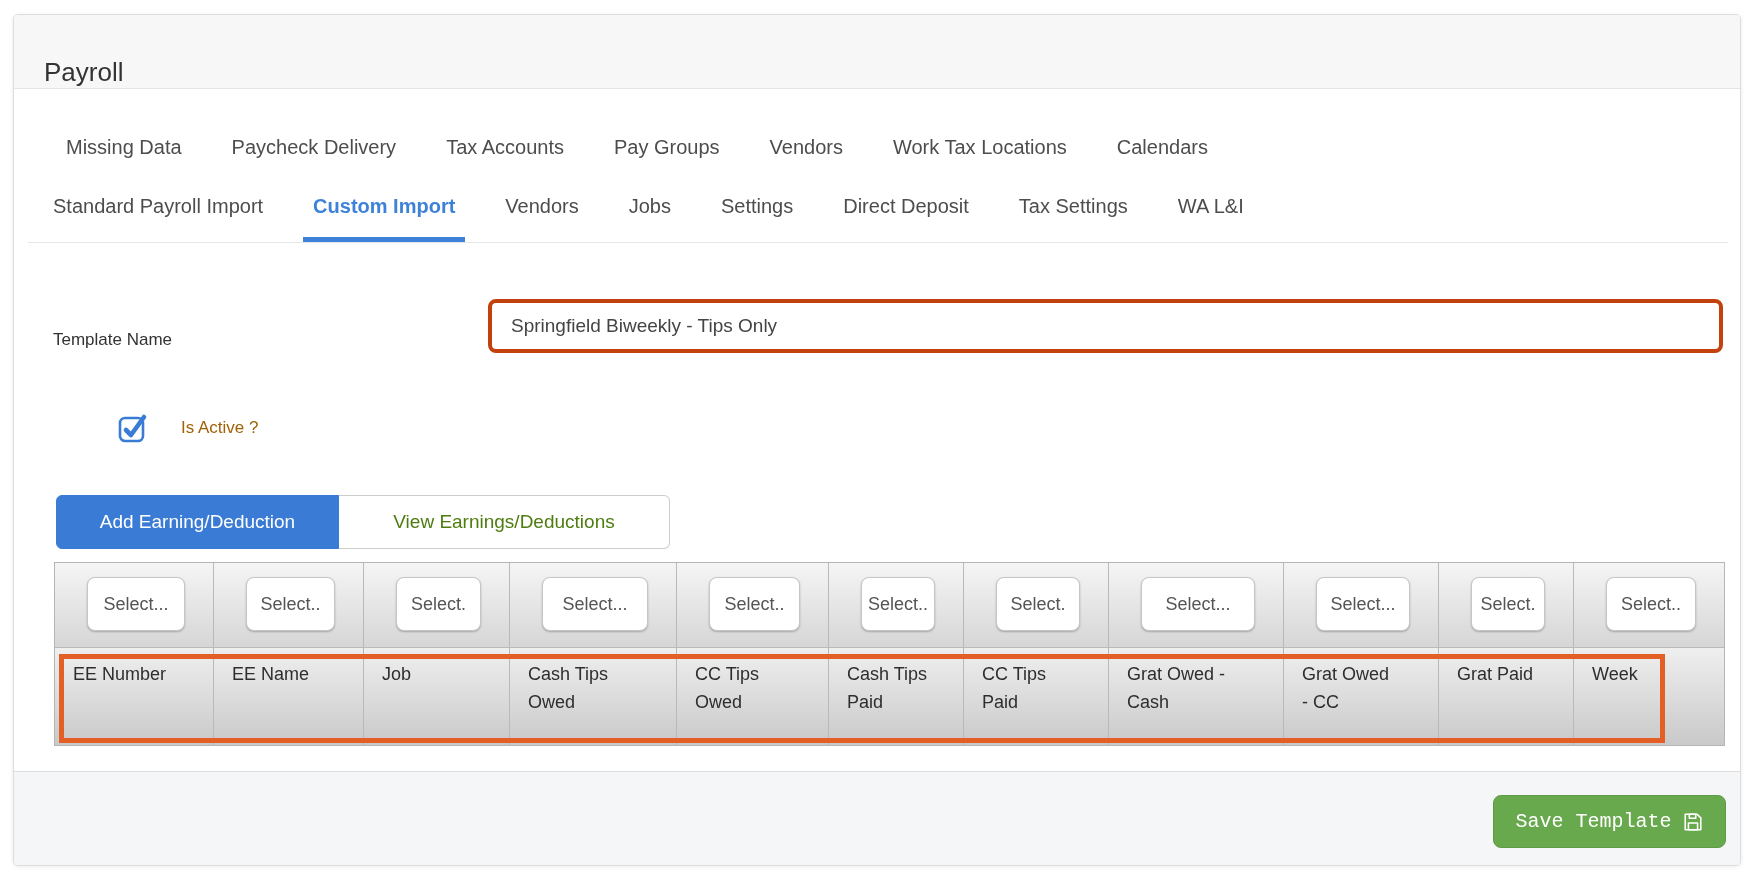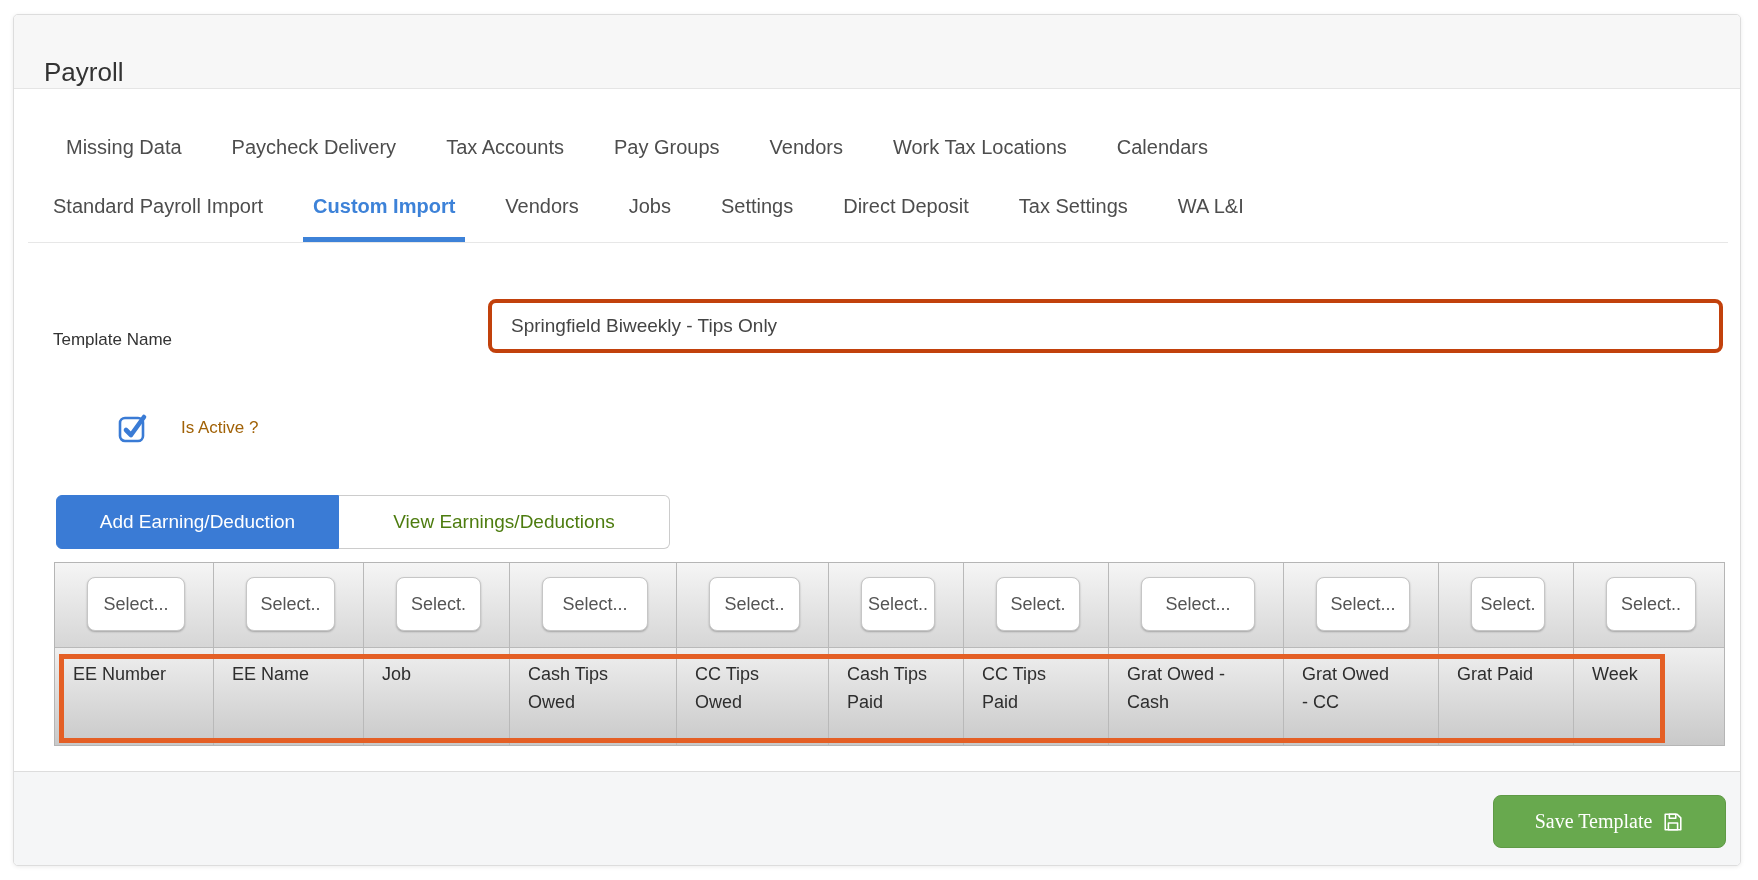--- a/index.html
+++ b/index.html
@@ -47,21 +47,21 @@
     border-radius:8px;box-shadow:0 1px 2px rgba(0,0,0,.25);font-size:18px;color:#555;
     font-family:inherit;cursor:pointer;white-space:nowrap;overflow:hidden;}
   .hdr-cell{padding:12px 0 0 18px;font-size:18px;line-height:28px;color:#2e2e2e;
     white-space:pre-line;}
   .orange-overlay{position:absolute;left:4px;top:91px;width:1606px;height:89px;
     border:5px solid #e45f25;pointer-events:none;}
   
   .footer{position:absolute;left:0;bottom:0;width:100%;height:94px;background:#f5f6f7;
     border-top:1px solid #ddd;}
   .save-btn{position:absolute;right:14px;top:23px;width:233px;height:53px;background:#68a94e;
-    border:1px solid #5f9a46;border-radius:8px;color:#fff;font-size:20px;font-family:Liberation Serif, serif;
+    border:1px solid #5f9a46;border-radius:8px;color:#fff;font-size:20px;font-family:Liberation Mono, monospace;
     cursor:pointer;display:flex;align-items:center;justify-content:center;gap:10px;}
 </style>
 </head>
 <body>
 
 <div class="card">
 
   <div class="card-header">
     <span class="title">Payroll</span>
   </div>

